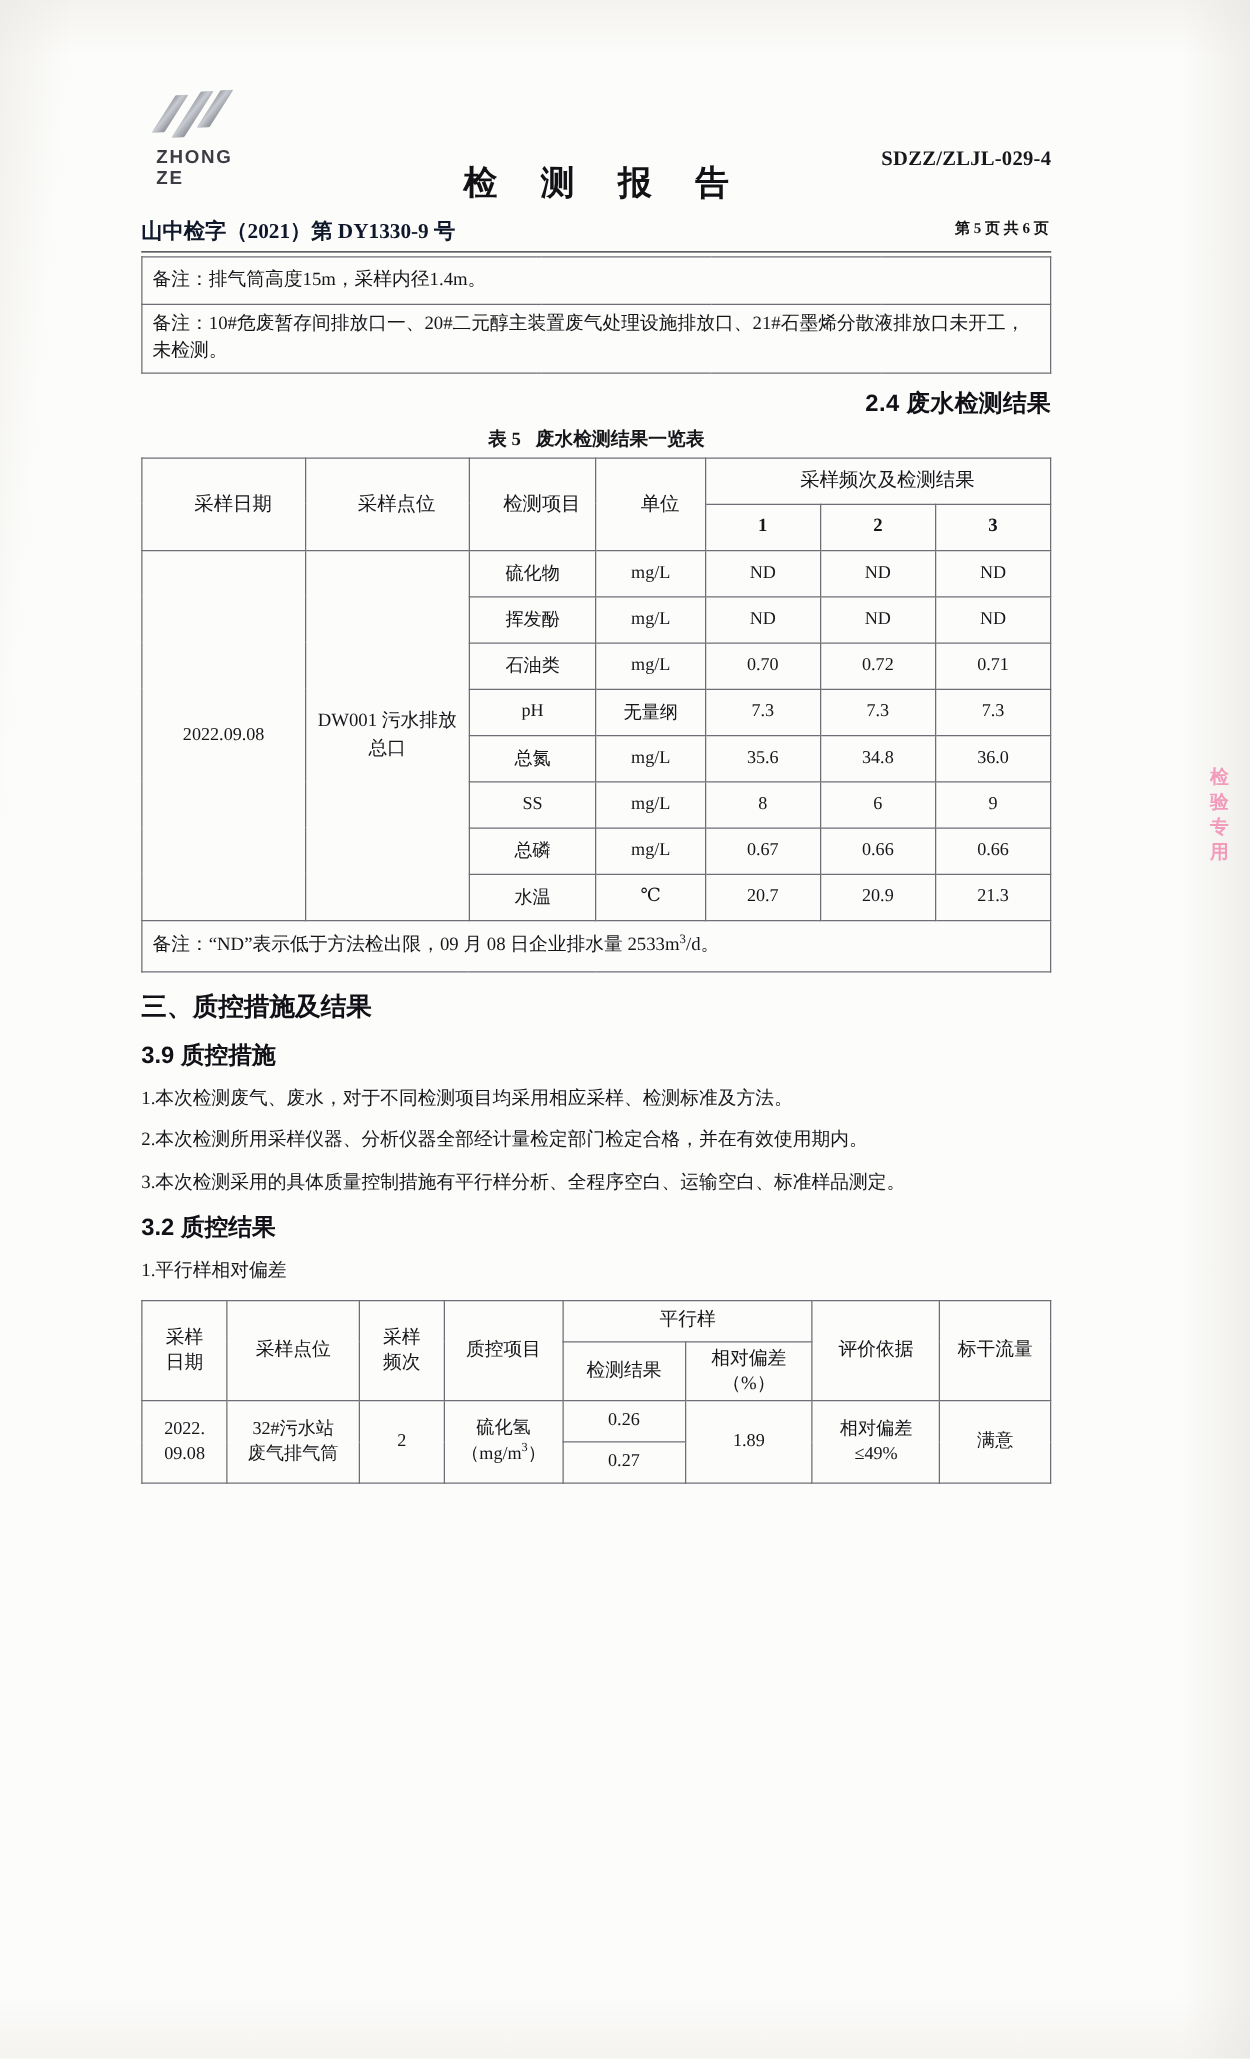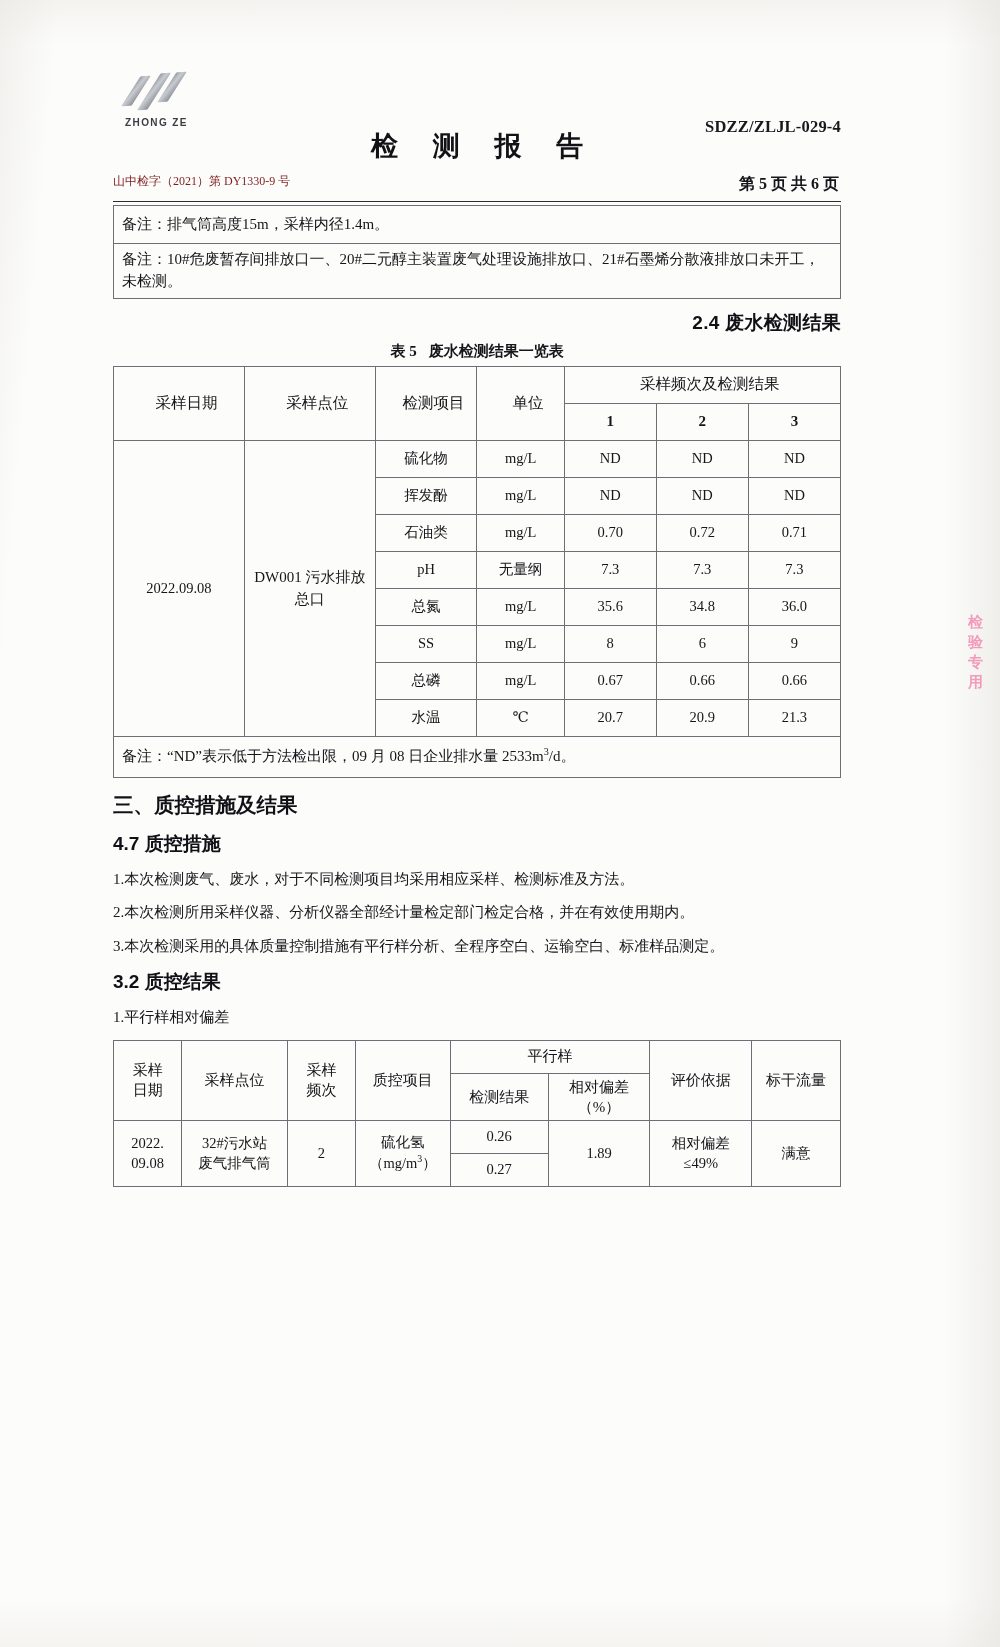--- a/index.html
+++ b/index.html
@@ -62,21 +62,21 @@
     height: 40px;
     background: linear-gradient(100deg, #9a9ca4 0%, #c9cbd2 40%, #8e9098 100%);
     transform: skewX(-34deg) rotate(-2deg);
     border-radius: 1px;
   }
   .logo-bars i:nth-child(1) { left: 4px;  top: 4px; height: 30px; }
   .logo-bars i:nth-child(2) { left: 22px; top: 1px; height: 37px; }
   .logo-bars i:nth-child(3) { left: 40px; top: 0px;  height: 30px; }
   .logo-text {
     font-family: "Liberation Sans", sans-serif;
-    font-size: 10px;
+    font-size: 15px;
     font-weight: bold;
     letter-spacing: 1.4px;
     color: #3c3c44;
     margin-top: 3px;
     margin-left: 6px;
   }
   .doc-code {
     position: absolute;
     right: 0;
     top: 51px;
@@ -102,29 +102,29 @@
     position: absolute;
     left: 0;
     right: 0;
     top: 107px;
     height: 26px;
   }
   .report-no {
     position: absolute;
     left: 0;
     top: 0;
-    font-size: 12px;
-    font-weight: normal;
-    color: #7f1d1d;
+    font-size: 17px;
+    font-weight: bold;
+    color: #0f172a;
   }
   .page-no {
     position: absolute;
     right: 2px;
     top: 1px;
-    font-size: 16px;
+    font-size: 12px;
     font-weight: bold;
     color: #15151a;
   }
   .hdr-rule {
     position: absolute;
     left: 0;
     right: 0;
     top: 135px;
     border-bottom: 1.6px solid #2c2c32;
   }
@@ -358,21 +358,21 @@
           <td>20.9</td>
           <td>21.3</td>
         </tr>
         <tr>
           <td class="note-cell" colspan="7"><span>备注：“ND”表示低于方法检出限，09 月 08 日企业排水量 2533m</span><sup>3</sup><span>/d。</span></td>
         </tr>
       </tbody>
     </table>
 
     <h2 class="sec-cn">三、质控措施及结果</h2>
-    <h3 class="sub">4.7  质控措施</h3>
+    <h3 class="sub">3.9  质控措施</h3>
     <p class="body">1.本次检测废气、废水，对于不同检测项目均采用相应采样、检测标准及方法。</p>
     <p class="body">2.本次检测所用采样仪器、分析仪器全部经计量检定部门检定合格，并在有效使用期内。</p>
     <p class="body">3.本次检测采用的具体质量控制措施有平行样分析、全程序空白、运输空白、标准样品测定。</p>
 
     <h3 class="sub">3.2  质控结果</h3>
     <p class="body">1.平行样相对偏差</p>
 
     <table class="doc tblqc">
       <colgroup>
         <col style="width:9.4%">

